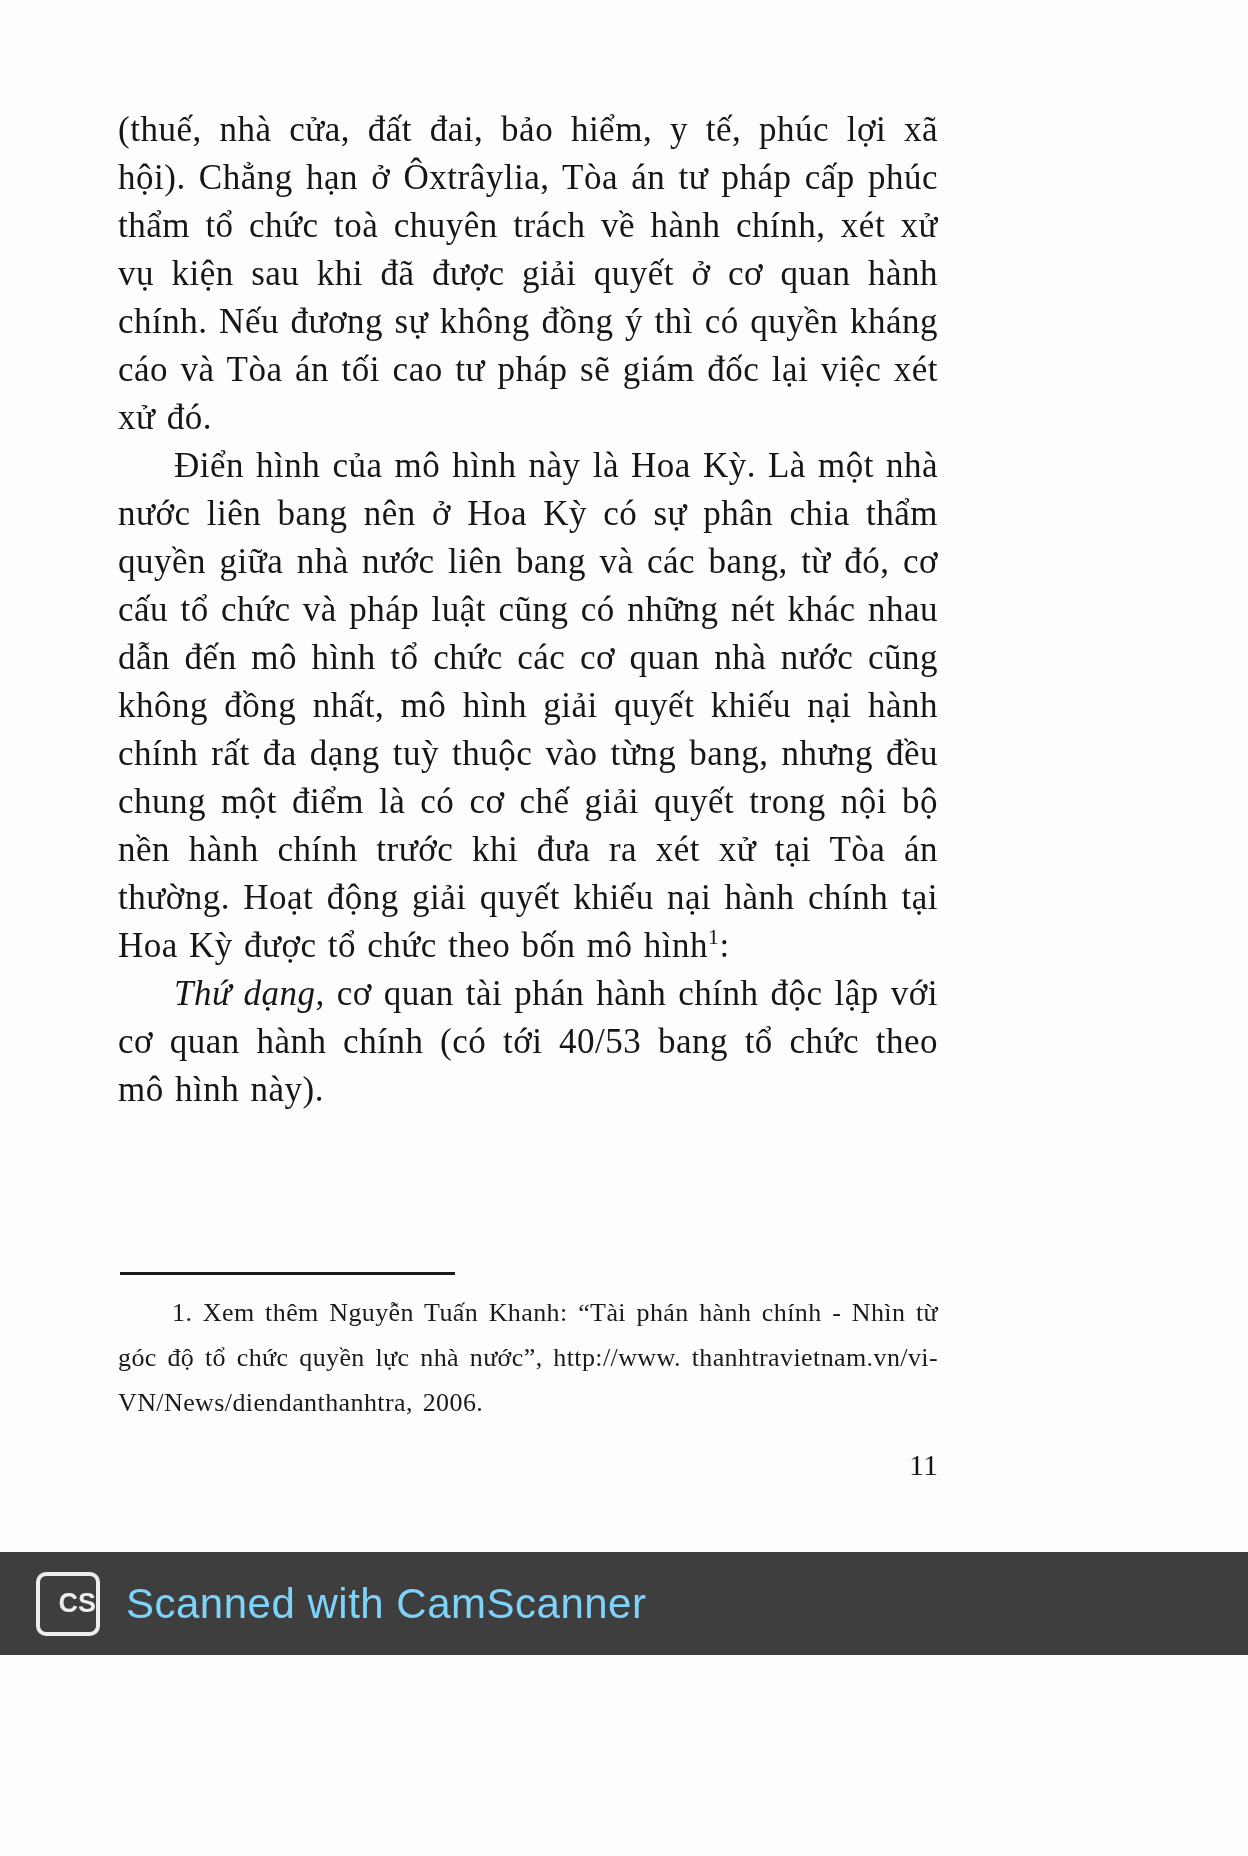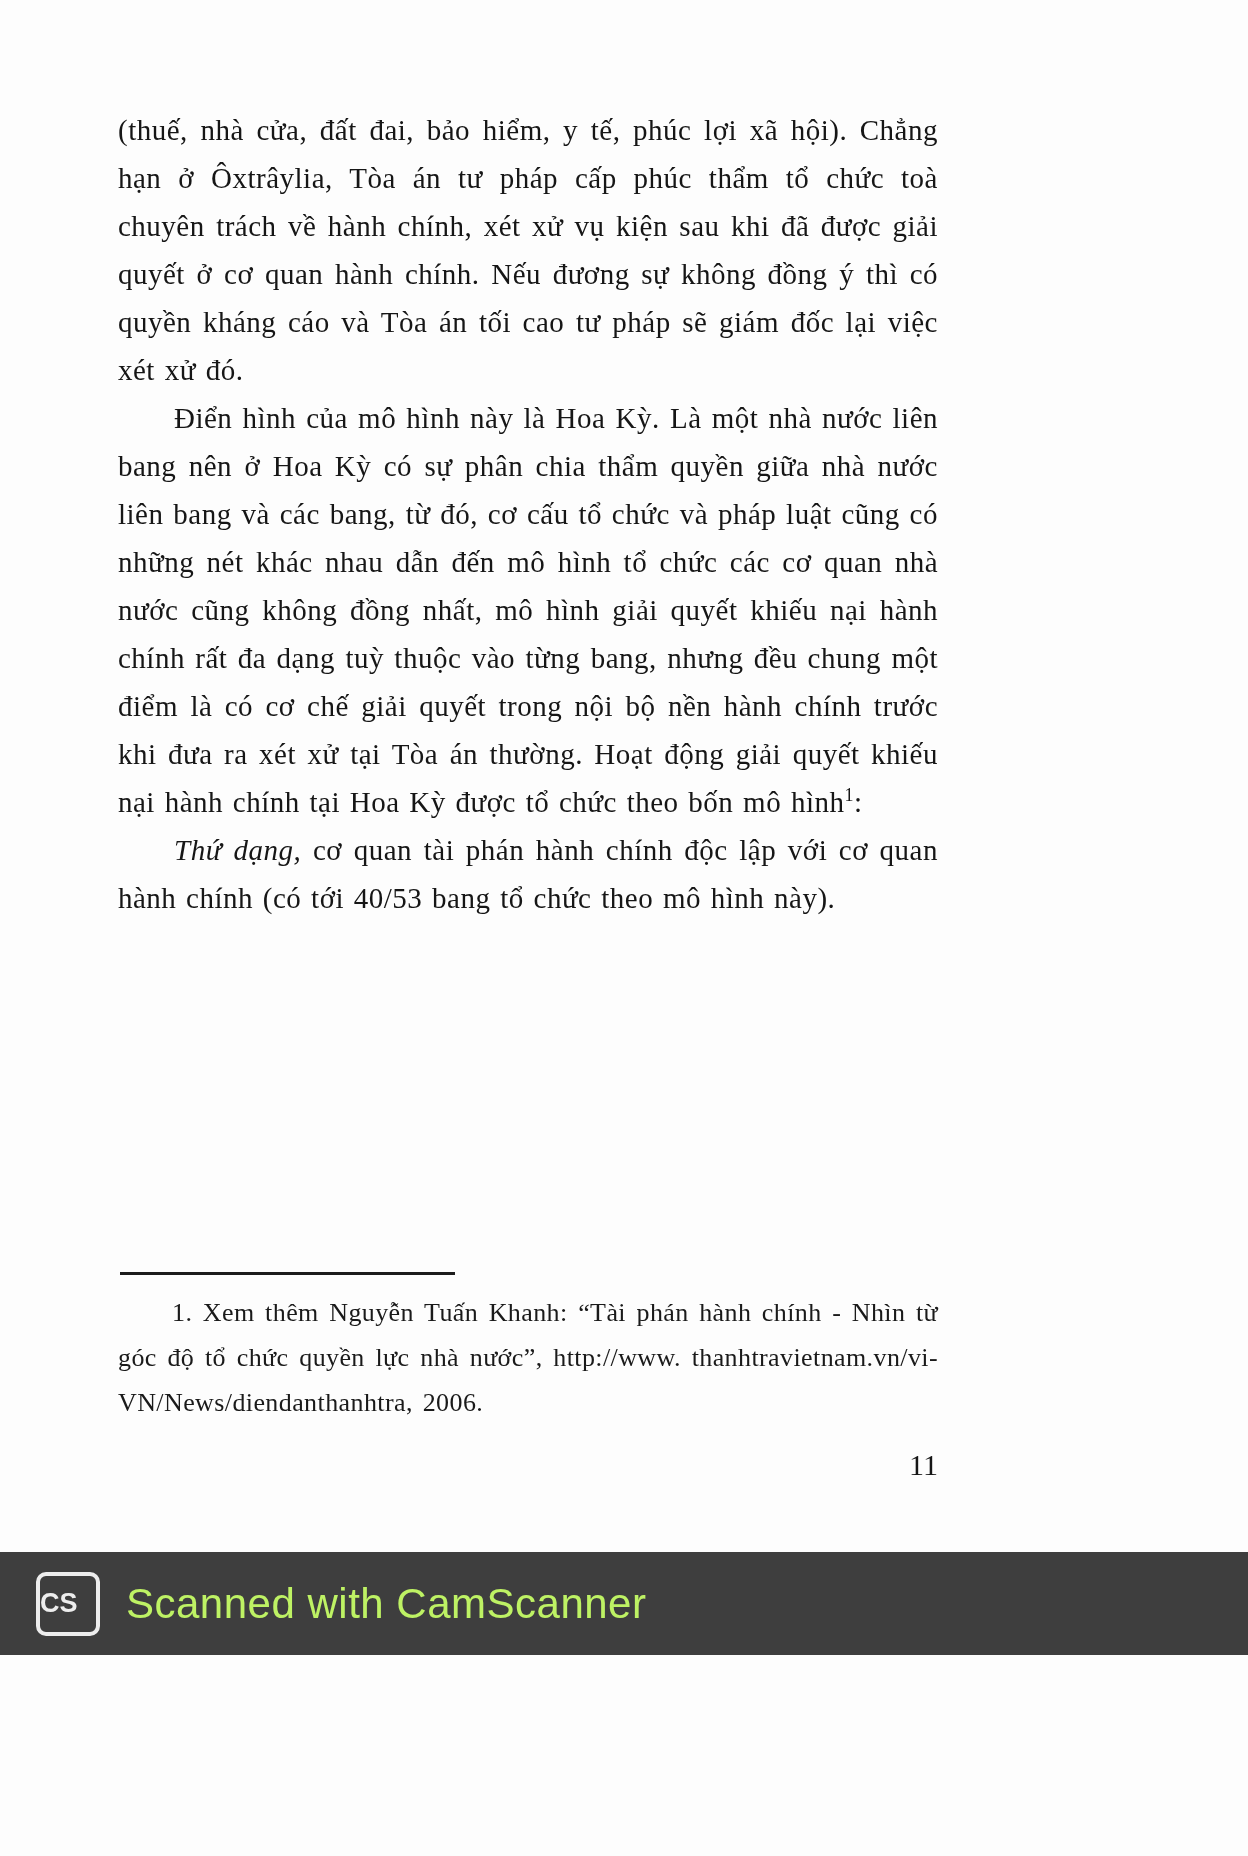--- a/index.html
+++ b/index.html
@@ -16,21 +16,21 @@
     background: #fdfdfd;
   }
   .body-text {
     position: absolute;
     left: 118px;
     top: 106px;
     width: 820px;
     height: 1160px;
     overflow: hidden;
     font-family: "Liberation Serif", "DejaVu Serif", serif;
-    font-size: 29px;
+    font-size: 35px;
     line-height: 48px;
     color: #161616;
     text-align: justify;
     letter-spacing: 0.5px;
     word-spacing: 2px;
   }
   .body-text p { margin: 0; }
   p.indent { text-indent: 56px; }
   em.lead-italic { font-style: italic; }
   sup.fn-ref {
@@ -82,33 +82,33 @@
     padding-left: 36px;
     box-sizing: border-box;
   }
   .cs-logo {
     width: 56px;
     height: 56px;
     border: 4px solid #ededed;
     border-radius: 10px;
     display: flex;
     align-items: center;
-    justify-content: flex-start;
+    justify-content: flex-end;
     color: #ededed;
     font-family: "Liberation Sans", sans-serif;
     font-weight: bold;
     font-size: 27px;
     flex: 0 0 auto;
   }
   .scanner-label {
     margin-left: 26px;
     font-family: "Liberation Sans", sans-serif;
     font-size: 42px;
     font-weight: 400;
-    color: #bef264;
+    color: #7dd3fc;
     letter-spacing: 0.5px;
   }
 </style>
 </head>
 <body>
 
 <div class="scan-page">
 
   <div class="body-text">
     <p><span>(thuế, nhà cửa, đất đai, bảo hiểm, y tế, phúc lợi xã hội). Chẳng hạn ở Ôxtrâylia, Tòa án tư pháp cấp phúc thẩm tổ chức toà chuyên trách về hành chính, xét xử vụ kiện sau khi đã được giải quyết ở cơ quan hành chính. Nếu đương sự không đồng ý thì có quyền kháng cáo và Tòa án tối cao tư pháp sẽ giám đốc lại việc xét xử đó.</span></p>

